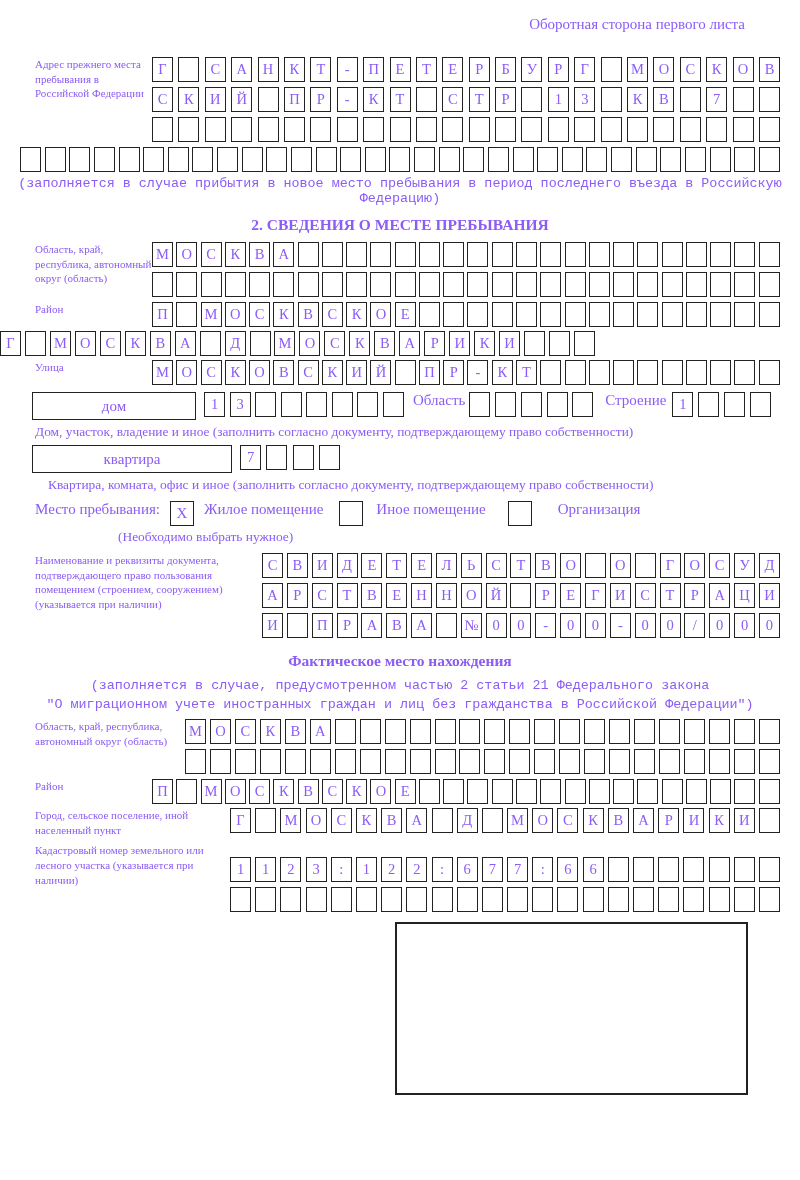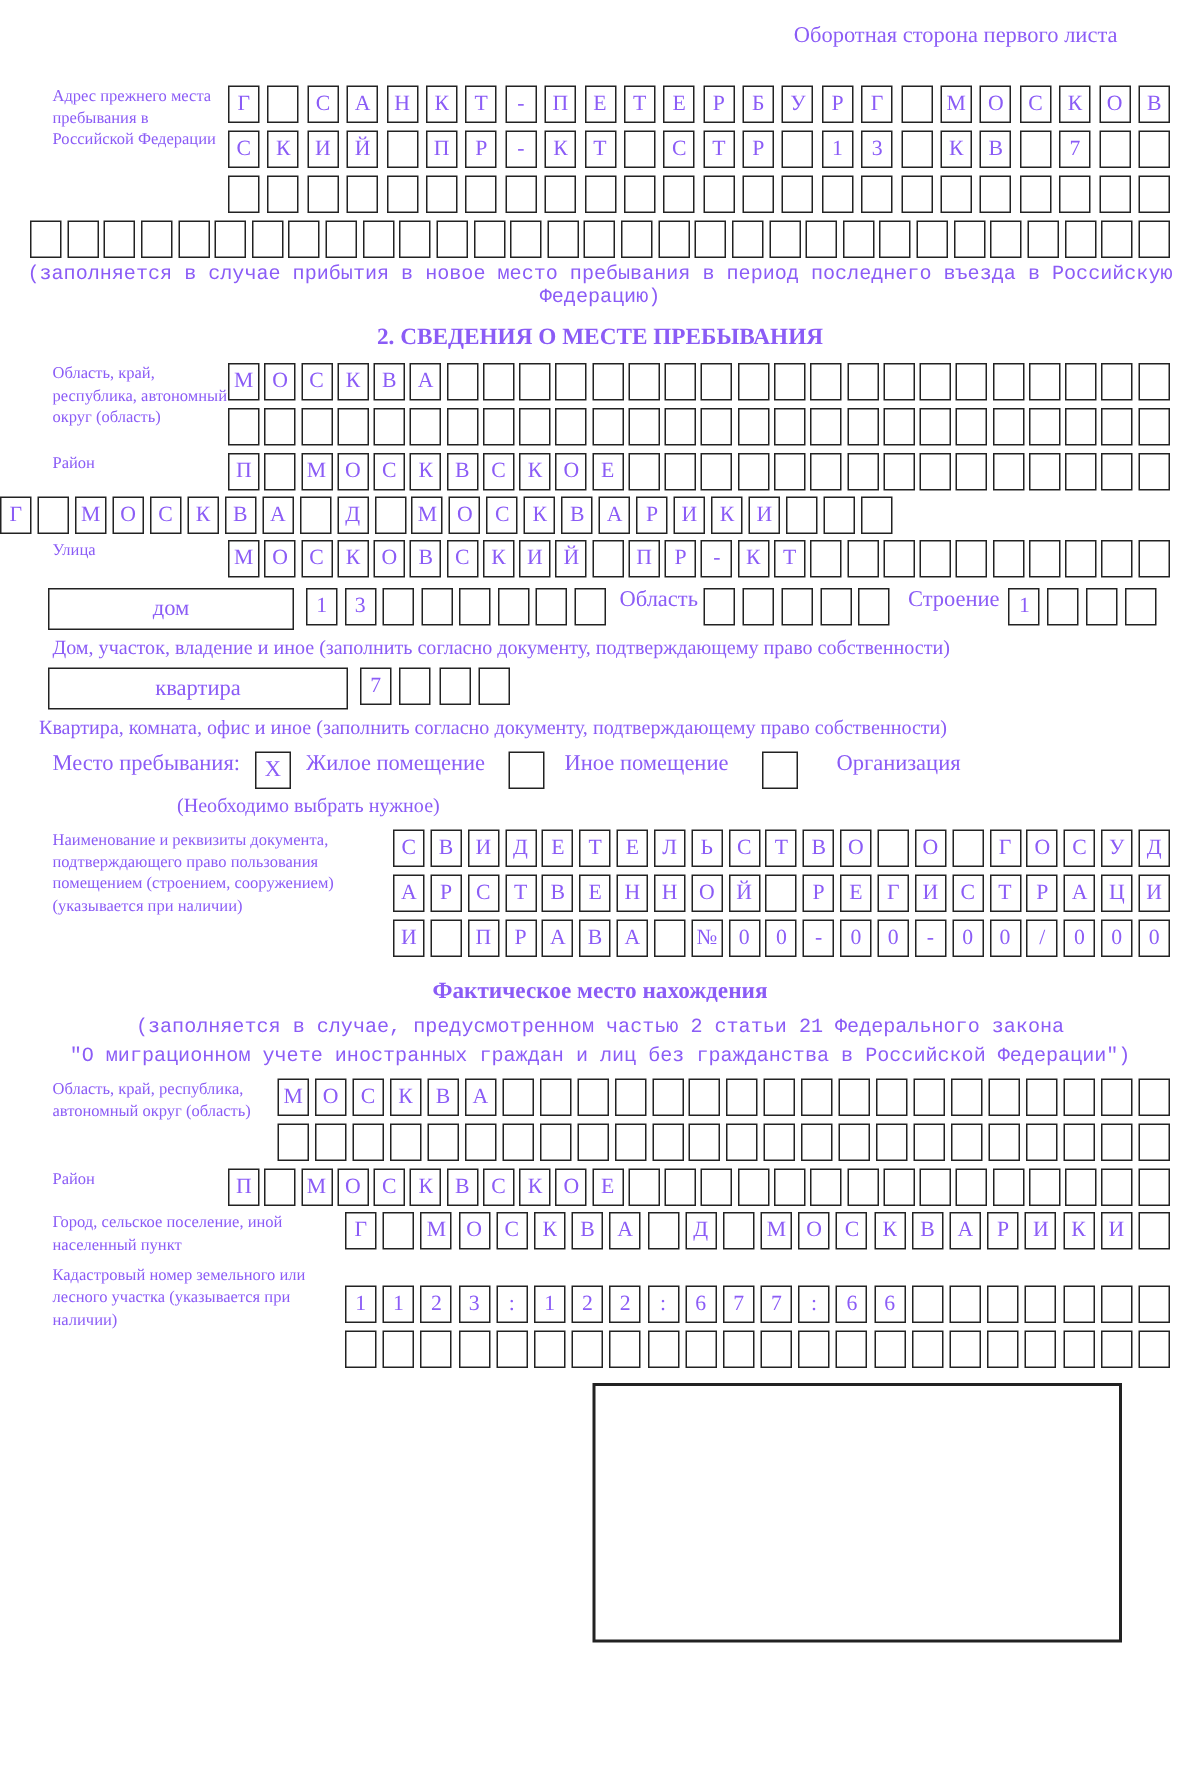--- a/index.html
+++ b/index.html
@@ -370,21 +370,21 @@
 
   <div class="row vcenter" style="margin:5px 0 0 32px">
     <div class="lblbox" style="width:200px">квартира</div>
     <div class="grid g100" style="margin-left:8px">
         <div class="cell">7</div>
         <div class="cell"></div>
         <div class="cell"></div>
         <div class="cell"></div>
       </div>
   </div>
-  <div class="cap" style="margin:4px 0 0 26px">Квартира, комната, офис и иное (заполнить согласно документу, подтверждающему право собственности)</div>
+  <div class="cap" style="margin:4px 0 0 48px">Квартира, комната, офис и иное (заполнить согласно документу, подтверждающему право собственности)</div>
 
   <div class="row vcenter" style="margin:8px 0 0 35px">
     <span class="inline-lbl">Место пребывания:</span>
     <span class="chk" style="margin-left:10px">X</span>
     <span class="inline-lbl" style="margin-left:10px">Жилое помещение</span>
     <span class="chk" style="margin-left:16px"></span>
     <span class="inline-lbl" style="margin-left:13px">Иное помещение</span>
     <span class="chk" style="margin-left:22px"></span>
     <span class="inline-lbl" style="margin-left:26px">Организация</span>
   </div>

